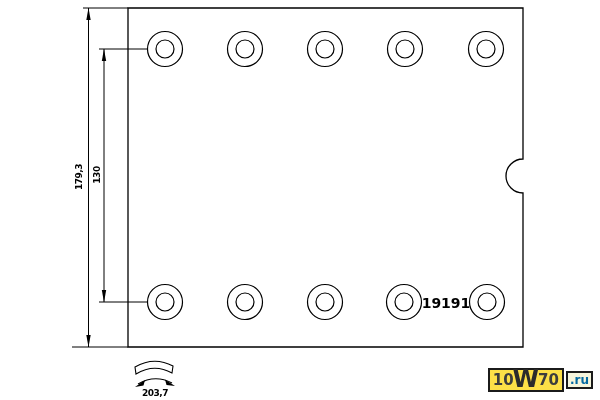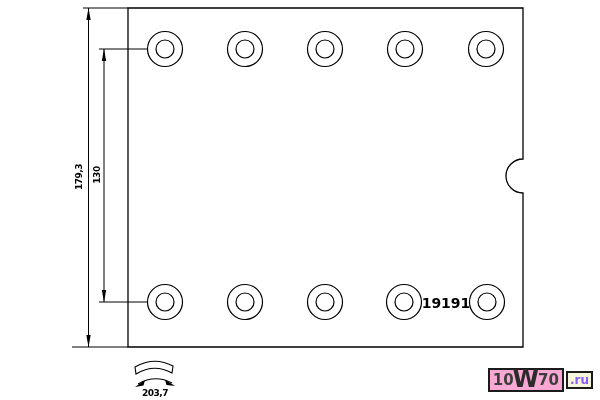--- a/index.html
+++ b/index.html
@@ -28,37 +28,37 @@
     bottom:8px;
     display:flex;
     align-items:center;
     gap:2px;
     font-weight:bold;
   }
   .wm-main {
     display:flex;
     align-items:center;
     border:2px solid #1b1b1b;
-    background:#f9a8d4;
+    background:#fde047;
     color:#3d3d3d;
     padding:0 3px;
     height:20px;
     font-size:15px;
     line-height:1;
   }
   .wm-w {
     font-size:24px;
     color:#2b2b2b;
     line-height:0.8;
     margin:0 -1px;
   }
   .wm-tld {
     border:2px solid #1b1b1b;
     background:#f5f5dc;
-    color:#8b5cf6;
+    color:#0369a1;
     display:flex;
     align-items:center;
     padding:0 2px;
     height:14px;
     font-size:12px;
     line-height:1;
   }
 </style>
 </head>
 <body>

